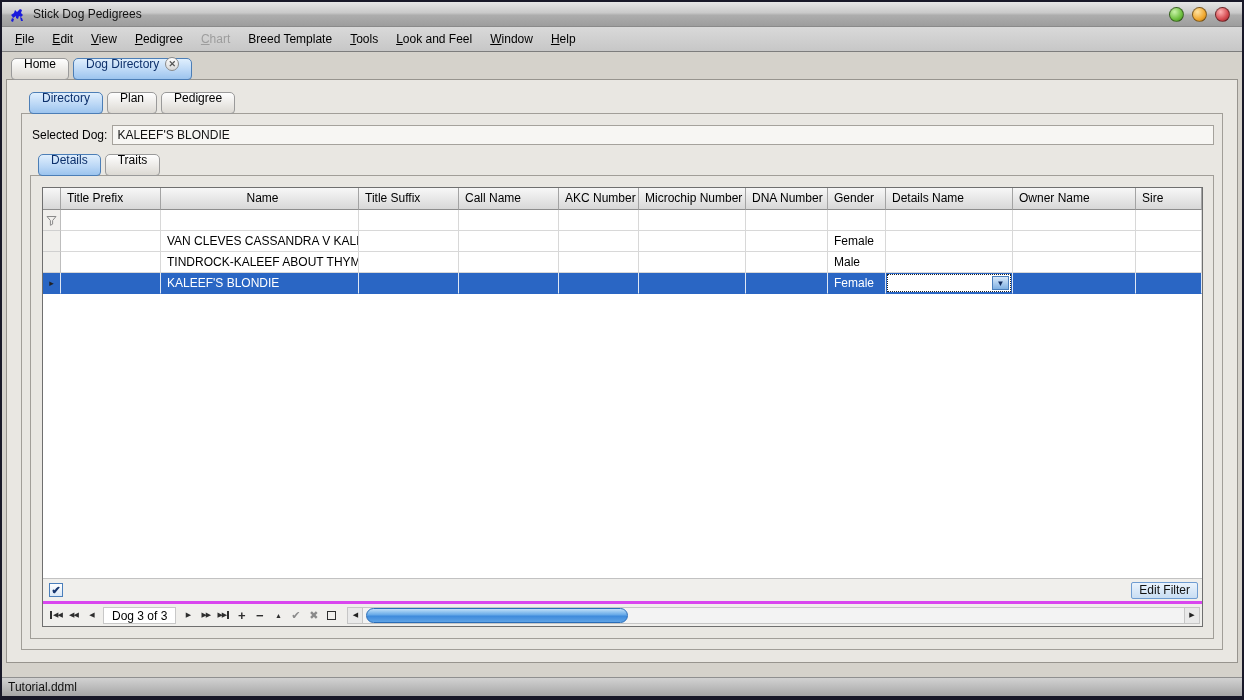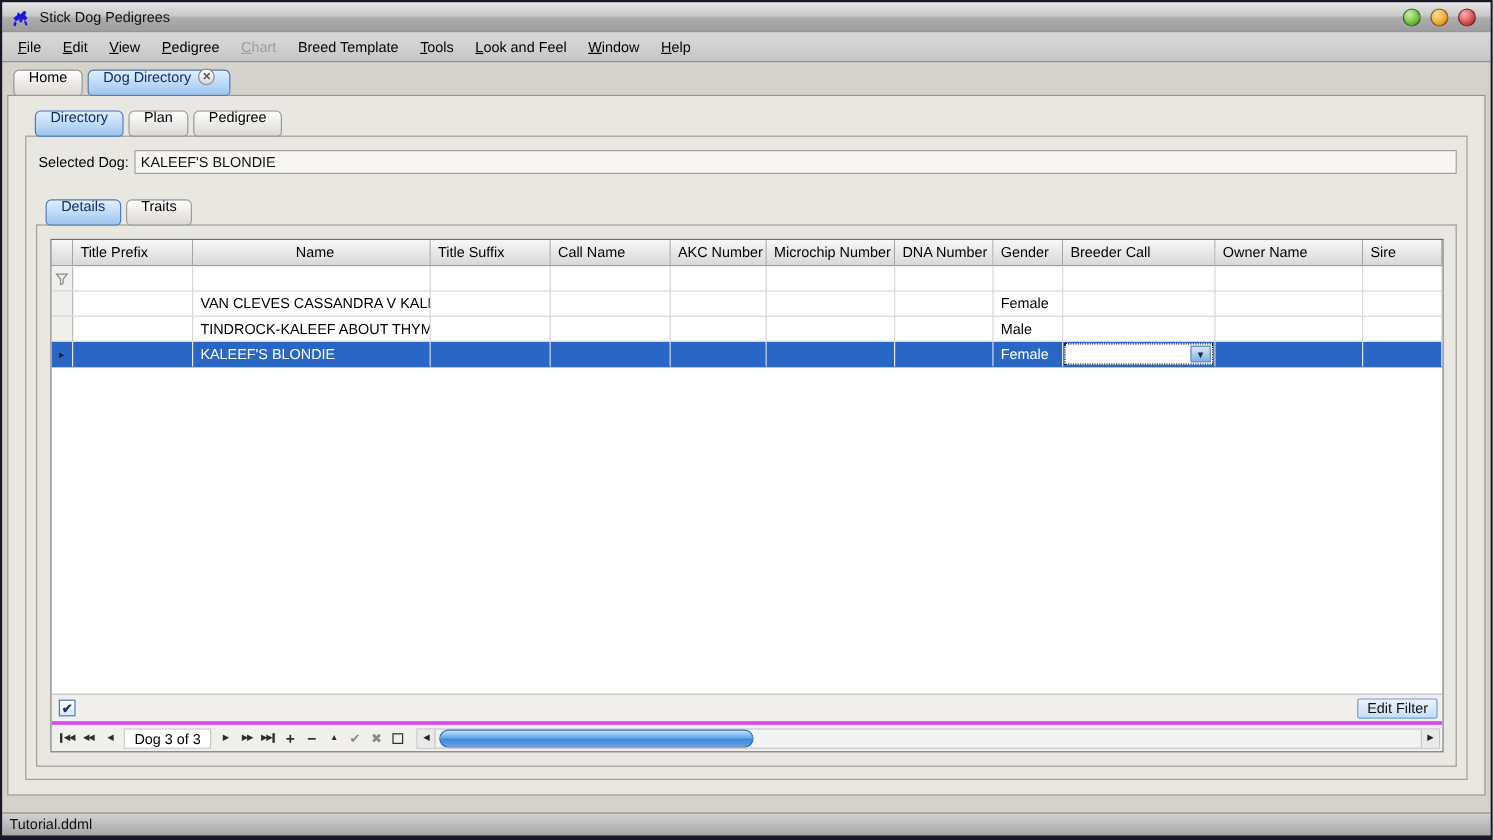--- a/index.html
+++ b/index.html
@@ -74,21 +74,21 @@
     padding:10px 8px; display:flex; flex-direction:column; overflow:hidden;
   }
 
   .selected-dog-row { display:flex; align-items:center; height:21px; flex:0 0 21px;justify-content:space-between; }
   .selected-dog-label { margin-left:2px; margin-right:5px; white-space:nowrap; }
   .selected-dog-input {
     flex:1; height:20px; border:1px solid #a5a29c; background:#f7f6f3;
     font-family:"Liberation Sans",sans-serif; font-size:12px; padding:0 4px; color:#111;
   }
 
-  .detail-tabstrip { margin-top:21px; margin-left:8px;align-items:flex-end; }
+  .detail-tabstrip { margin-top:9px; margin-left:8px;align-items:flex-end; }
   .details-panel {
     flex:1; margin-top:-1px;
     border:1px solid #a19e98; background:#e9e7e2;
     padding:11px; display:flex; flex-direction:column; overflow:hidden;
   }
 
   
   .grid {
     width:1161px; height:100%;
     border:1px solid #6f6f6f; background:#fff;
@@ -255,21 +255,21 @@
             <div class="hdr-row" id="gridHeader">
                 <div class="hdr-cell indicator" style="width: 18px; flex: 0 0 18px;"></div>
                 <div class="hdr-cell" style="width: 100px; flex: 0 0 100px;">Title Prefix</div>
                 <div class="hdr-cell" style="width: 198px; flex: 0 0 198px; text-align: center;">Name</div>
                 <div class="hdr-cell" style="width: 100px; flex: 0 0 100px;">Title Suffix</div>
                 <div class="hdr-cell" style="width: 100px; flex: 0 0 100px;">Call Name</div>
                 <div class="hdr-cell" style="width: 80px; flex: 0 0 80px;">AKC Number</div>
                 <div class="hdr-cell" style="width: 107px; flex: 0 0 107px;">Microchip Number</div>
                 <div class="hdr-cell" style="width: 82px; flex: 0 0 82px;">DNA Number</div>
                 <div class="hdr-cell" style="width: 58px; flex: 0 0 58px;">Gender</div>
-                <div class="hdr-cell" style="width: 127px; flex: 0 0 127px;">Breeder Call</div>
+                <div class="hdr-cell" style="width: 127px; flex: 0 0 127px;">Details Name</div>
                 <div class="hdr-cell" style="width: 123px; flex: 0 0 123px;">Owner Name</div>
                 <div class="hdr-cell" style="width: 66px; flex: 0 0 66px;">Sire</div>
               </div>
             <div id="gridRows" style="display:contents"><div class="grid-row">
                   <div class="g-cell ind-cell" style="width: 18px; flex: 0 0 18px;">
                     <svg width="11" height="11" viewBox="0 0 11 11">
                       <path d="M1 1.5 h9 l-3.4 4 v3.6 l-2.2 1.2 v-4.8 z" fill="none" stroke="#8a8a8a" stroke-width="1"></path>
                     </svg>
                   </div>
                   <div class="g-cell" style="width: 100px; flex: 0 0 100px;"></div>

